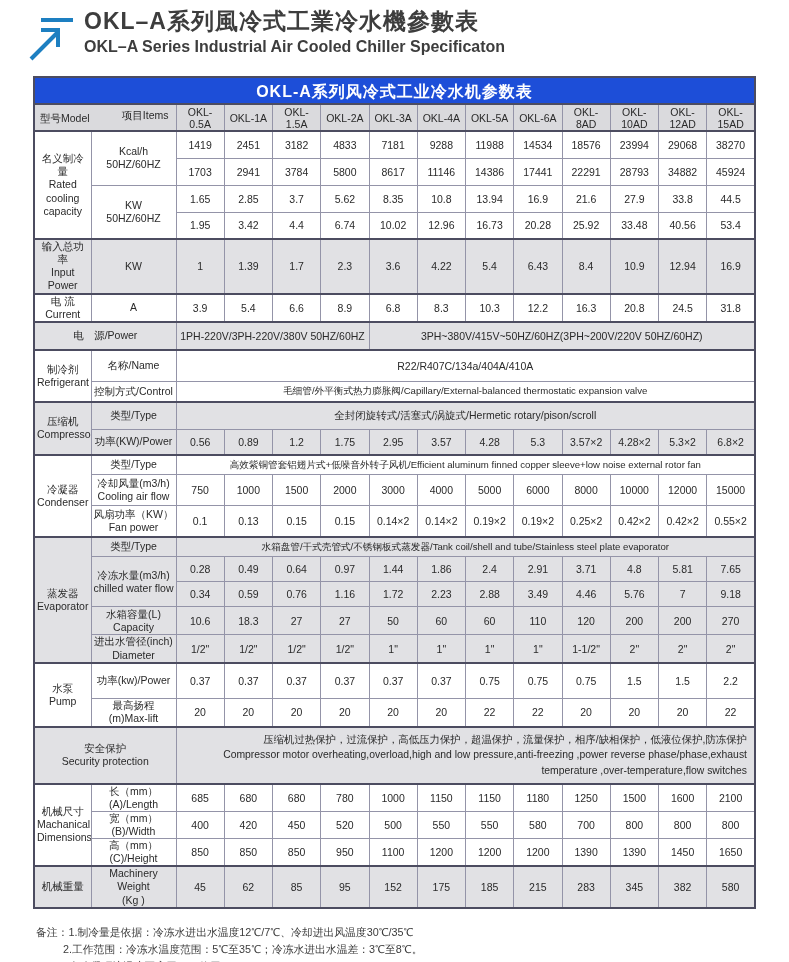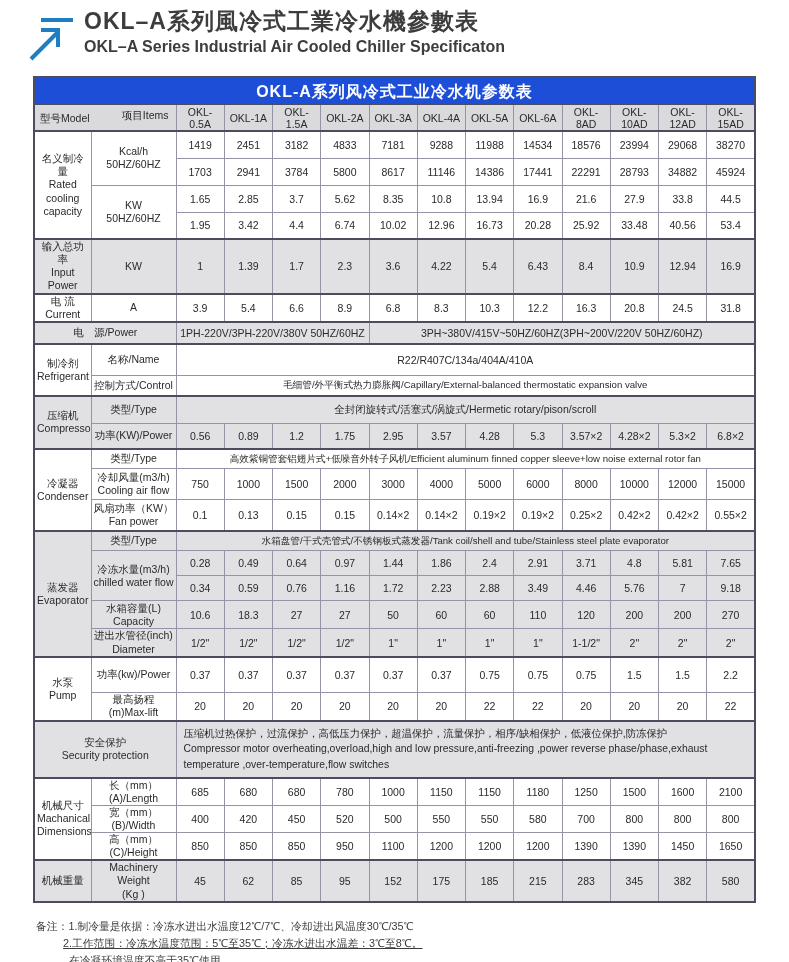--- a/index.html
+++ b/index.html
@@ -16,31 +16,31 @@
   
   .twrap{margin:12px 0 0 33px;width:723px;}
   .caption{background:#1d4ed8;color:#ffffff;font-size:16px;font-weight:600;text-align:center;height:27px;line-height:27px;letter-spacing:1px;border:2px solid #4c4c60;border-bottom:none;box-sizing:border-box;}
   table{border-collapse:collapse;table-layout:fixed;width:723px;border:2px solid #4c4c60;}
   td{border:1px solid #9494a8;text-align:center;vertical-align:middle;font-size:10.5px;padding:0 2px;color:#2a2a2a;overflow:hidden;}
   tr.sec>td{border-top:2px solid #4c4c60;}
   tr.gray>td{background:#e1e1e4;}
   tr.hdrrow>td{background:#dadadd;}
   .group,.item,.unit{white-space:pre-line;line-height:1.25;}
   .small{font-size:9.6px;}
-  .sectext{text-align:left;padding:3px 7px;line-height:1.5;}
+  .sectext{text-align:right;padding:3px 7px;line-height:1.5;}
   .sectext div{font-size:10.4px;}
   
   .diag{position:relative;background-image:linear-gradient(to bottom right,transparent calc(50% - 0.7px),#8f8fa3 calc(50% - 0.7px),#8f8fa3 calc(50% + 0.7px),transparent calc(50% + 0.7px));}
   .diag .c1{position:absolute;left:5px;bottom:4px;font-size:10.5px;}
   .diag .c2{position:absolute;right:7px;top:4px;font-size:10.5px;}
 
   
   .notes{margin:15px 0 0 36px;width:730px;font-size:10.8px;color:#3c3c3c;line-height:1.6;}
   .notes div{white-space:nowrap;}
-  .ind1{padding-left:27px;text-decoration:underline;}
+  .ind1{padding-left:27px;}
   .ind2{padding-left:33px;}
 </style>
 </head>
 <body>
 
 <div class="page">
 
   <div class="hdr">
     <svg class="logo" width="46" height="50" viewBox="0 0 46 50">
       <line x1="13" y1="6" x2="45" y2="6" stroke="#1d7fc1" stroke-width="4"></line>
@@ -186,21 +186,21 @@
             <td>6.8</td>
             <td>8.3</td>
             <td>10.3</td>
             <td>12.2</td>
             <td>16.3</td>
             <td>20.8</td>
             <td>24.5</td>
             <td>31.8</td>
           </tr>
 
-        <tr class="sec gray" style="height:22px">
+        <tr class="sec gray" style="height:28px">
           <td colspan="2">电　源/Power</td>
           <td colspan="4">1PH-220V/3PH-220V/380V 50HZ/60HZ</td>
           <td colspan="8">3PH~380V/415V~50HZ/60HZ(3PH~200V/220V  50HZ/60HZ)</td>
         </tr>
 
         <tr class="sec" style="height:32px">
           <td rowspan="2" class="group">制冷剂
 Refrigerant</td>
           <td class="item">名称/Name</td>
           <td colspan="12">R22/R407C/134a/404A/410A</td>

